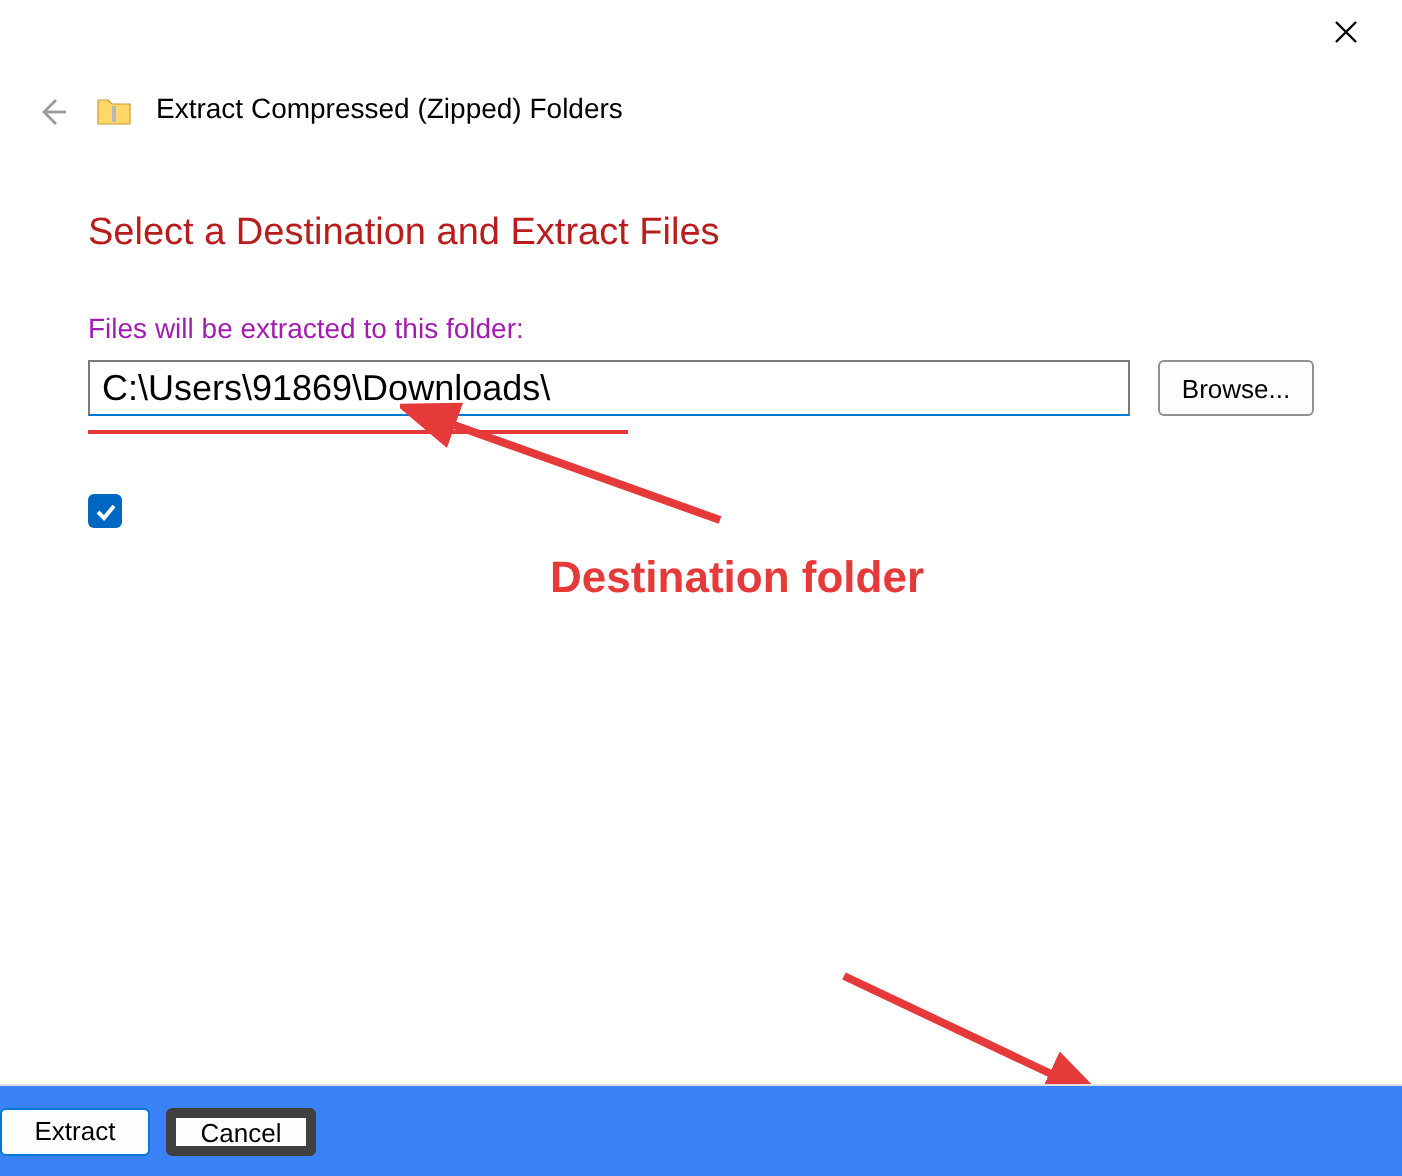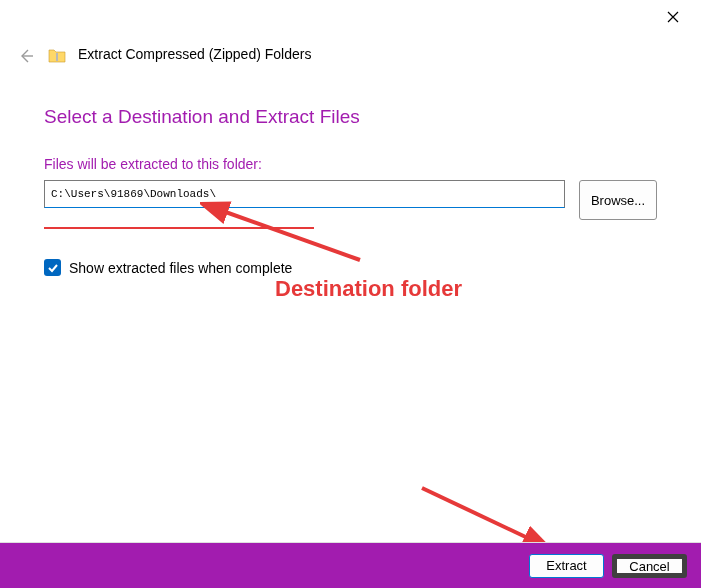--- a/index.html
+++ b/index.html
@@ -48,48 +48,48 @@
       justify-content: center;
     }
     .header-title {
       font-size: 14px;
       color: #000;
     }
     .content {
       padding: 30px 44px 0 44px;
     }
     .main-heading {
-      color: #a21caf;
+      color: #b91c1c;
       font-size: 19px;
       font-weight: 400;
       margin-bottom: 28px;
     }
     .label-text {
       font-size: 14px;
       margin-bottom: 8px;
       color: #a21caf;
     }
     .path-row {
       display: flex;
       gap: 14px;
       margin-bottom: 8px;
     }
     .path-input {
       flex: 1;
       height: 28px;
       border: 1px solid #7a7a7a;
       padding: 0 6px;
-      font-size: 11px;
-      font-family: Liberation Mono, monospace;
+      font-size: 18px;
+      font-family: Liberation Sans, sans-serif;
       outline: none;
       border-bottom: 1px solid #0078d4;
     }
     .browse-btn {
       width: 78px;
-      height: 40px;
+      height: 28px;
       border: 1px solid #8f8f8f;
       background: #fdfdfd;
       border-radius: 3px;
       font-size: 13px;
       font-family: inherit;
       cursor: pointer;
     }
     .underline-red {
       height: 2px;
       background: #e63939;
@@ -112,24 +112,23 @@
       align-items: center;
       justify-content: center;
     }
     .checkbox-box svg { display: block; }
     .footer {
       position: absolute;
       bottom: 0;
       left: 0;
       right: 0;
       height: 46px;
-      background: #a21caf;
+      background: #3b82f6;
       border-top: 1px solid #dfdfdf;
       display: flex;
-      justify-content: flex-end;
       align-items: center;
       padding-right: 14px;
       gap: 8px;
     }
     .footer-btn {
       width: 75px;
       height: 24px;
       border: 5px solid #404040;
       background: #fdfdfd;
       border-radius: 3px;
@@ -185,21 +184,20 @@
     <input type="text" class="path-input" value="C:\Users\91869\Downloads\" style="">
     <button class="browse-btn">Browse...</button>
   </div>
   <div class="underline-red"></div>
   <label class="checkbox-row">
     <span class="checkbox-box">
       <svg width="12" height="12" viewBox="0 0 12 12">
           <path d="M2 6 L5 9 L10 3" stroke="#fff" stroke-width="2" fill="none"></path>
         </svg>
     </span>
-    <span>Show extracted files when complete</span>
   </label>
 </div>
 
 <svg class="arrow-svg" style="left:200px; top:198px;" width="170" height="80">
   <defs>
       <marker id="ah1" markerWidth="10" markerHeight="10" refX="2" refY="3" orient="auto">
         <path d="M0,0 L0,6 L8,3 Z" fill="#e63939"></path>
       </marker>
     </defs>
   <line x1="160" y1="62" x2="20" y2="12" stroke="#e63939" stroke-width="4" marker-end="url(#ah1)"></line>

